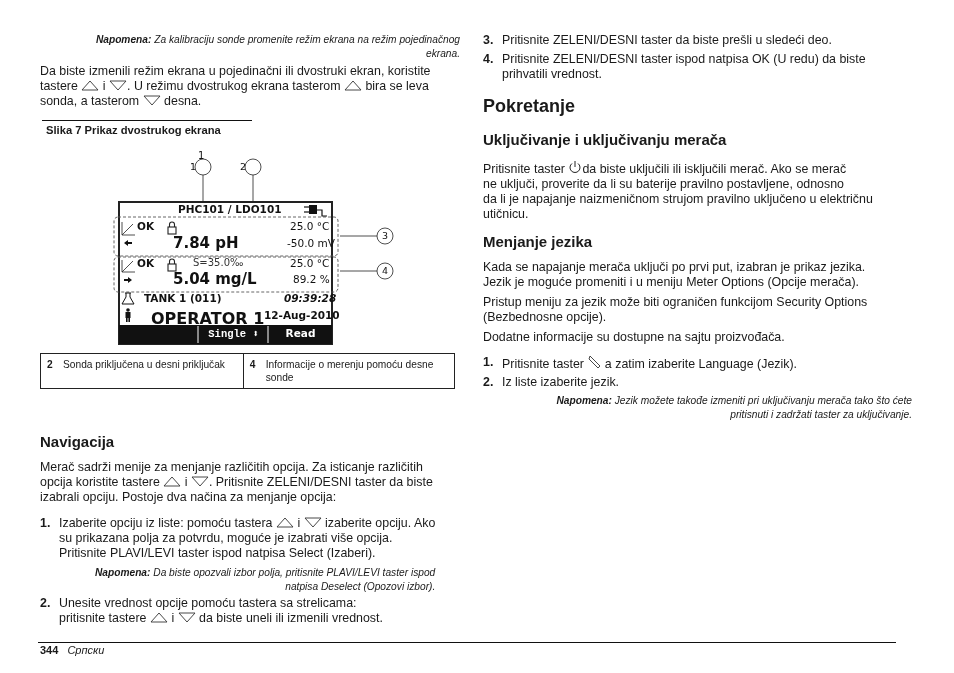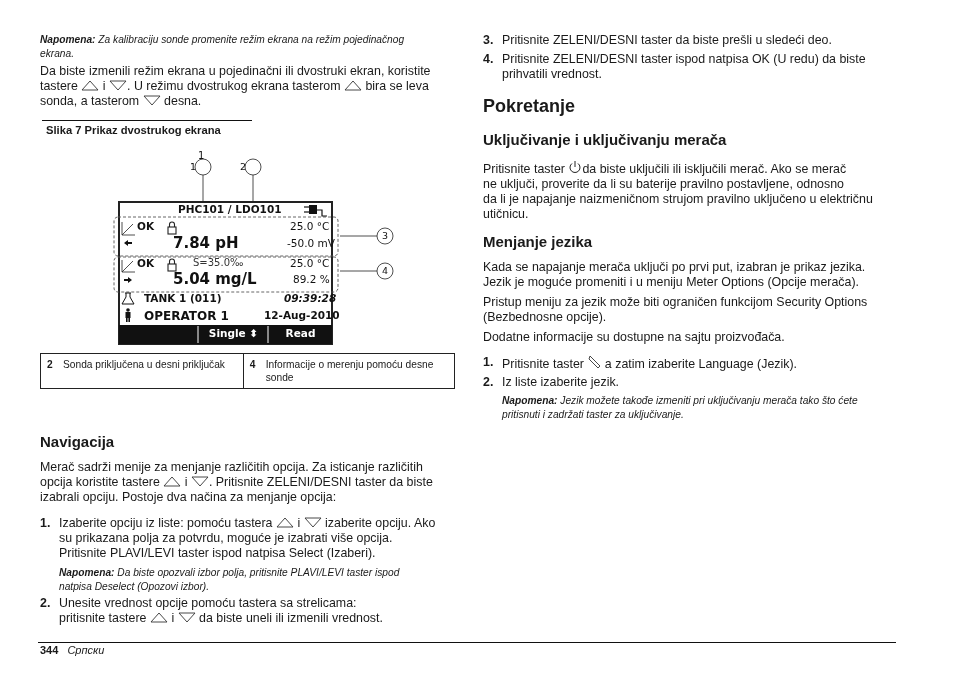--- a/index.html
+++ b/index.html
@@ -1,19 +1,19 @@
 <!DOCTYPE html>
 <html><head>
 <meta charset="utf-8">
 <style>
   html, body { margin:0; padding:0; background:#fff; }
   body { width:954px; height:673px; position:relative; overflow:hidden;
          font-family:"Liberation Sans", sans-serif; color:#1a1a1a; }
   .abs { position:absolute; }
-  .note { font-size:10.2px; font-style:italic; line-height:14px; }
+  .note { font-size:10.2px; font-style:italic; line-height:14px;text-align:right; }
   .note b { font-style:italic; font-weight:bold; }
   .body { font-size:12.4px; line-height:15px; }
   .h1 { font-size:18px; font-weight:bold; }
   .h2 { font-size:15px; font-weight:bold; }
   .tri { display:inline-block; width:18px; height:11px; vertical-align:-1px; }
   .num { font-weight:bold; display:inline-block; width:19px; }
   .li { position:absolute; font-size:12.4px; line-height:15px; }
   .li .txt { position:absolute; left:19px; top:0; white-space:nowrap; }
   
   .scr { position:absolute; font-family:"DejaVu Sans", sans-serif; color:#111; }
@@ -129,24 +129,24 @@
 <div class="scr" style="left:287px;top:237px;font-size:10.5px;">-50.0 mV</div>
 
 <div class="scr" style="left:137px;top:257px;font-size:10.5px;font-weight:bold;">OK</div>
 <div class="scr" style="left:193px;top:257px;font-size:10px;color:#333;">S=35.0‰</div>
 <div class="scr" style="left:290px;top:257px;font-size:10.5px;">25.0 °C</div>
 <div class="scr" style="left:173px;top:270px;font-size:15px;font-weight:bold;">5.04 mg/L</div>
 <div class="scr" style="left:293px;top:273px;font-size:10.5px;">89.2 %</div>
 
 <div class="scr" style="left:144px;top:292px;font-size:10.5px;font-weight:bold;">TANK 1 (011)</div>
 <div class="scr" style="left:284px;top:292px;font-size:10.5px;font-weight:bold;font-style:italic;">09:39:28</div>
-<div class="scr" style="left:144px;top:309px;font-size:12px;font-weight:bold;">OPERATOR 1</div>
+<div class="scr" style="left:151px;top:309px;font-size:16px;font-weight:bold;">OPERATOR 1</div>
 <div class="scr" style="left:264px;top:309px;font-size:10.5px;font-weight:bold;">12-Aug-2010</div>
 
-<div class="scr" style="left:199px;top:327px;width:69px;text-align:center;font-size:10.5px;font-weight:bold;color:#fff;">Single ⬍</div>
+<div class="scr" style="left:199px;top:327px;width:69px;text-align:center;font-size:10.5px;font-weight:bold;color:#fff;font-family:Liberation Mono, monospace;">Single ⬍</div>
 <div class="scr" style="left:269px;top:327px;width:63px;text-align:center;font-size:10.5px;font-weight:bold;color:#fff;">Read</div>
 
 <table class="legend" style="left:40px;top:353px;width:415px;">
   <tbody>
   <tr>
     <td><span class="n">2</span><span>Sonda priključena u desni priključak</span></td>
     <td><span class="n">4</span><span style="display:inline-block;width:170px;vertical-align:top;">Informacije o merenju pomoću desne sonde</span></td>
   </tr>
 </tbody>
   </table>

